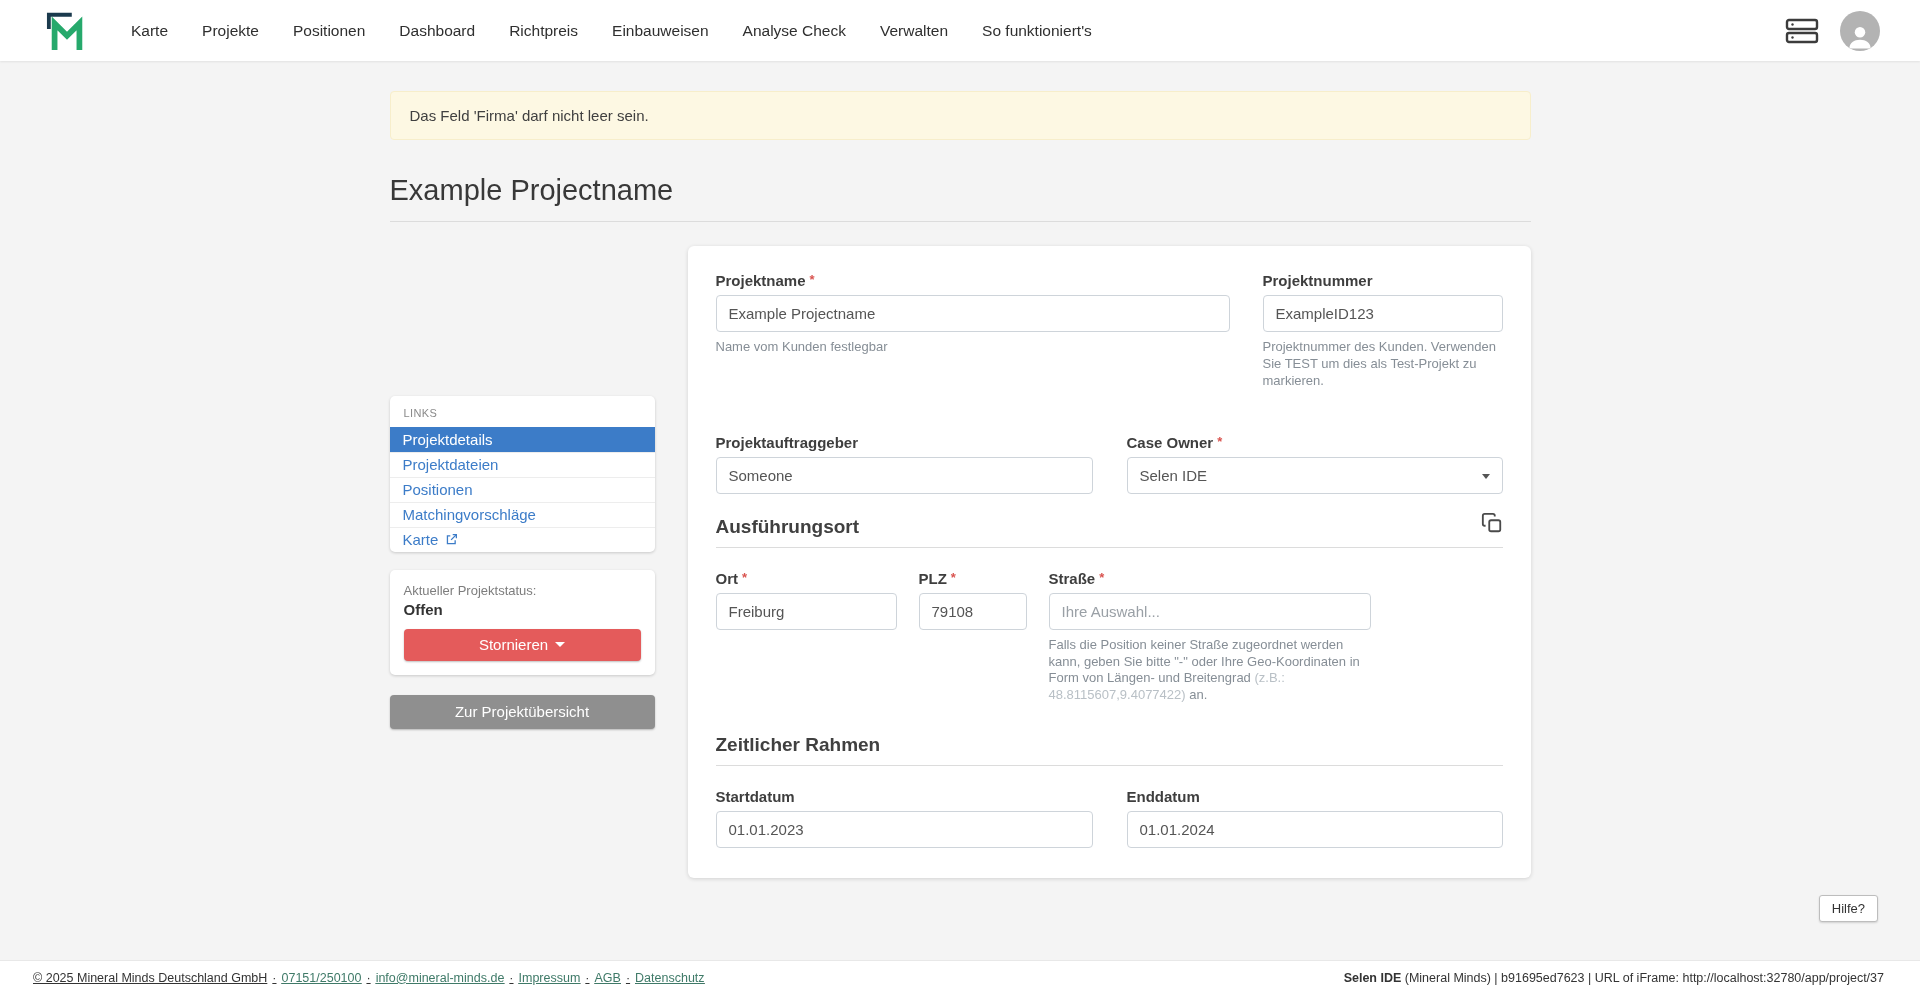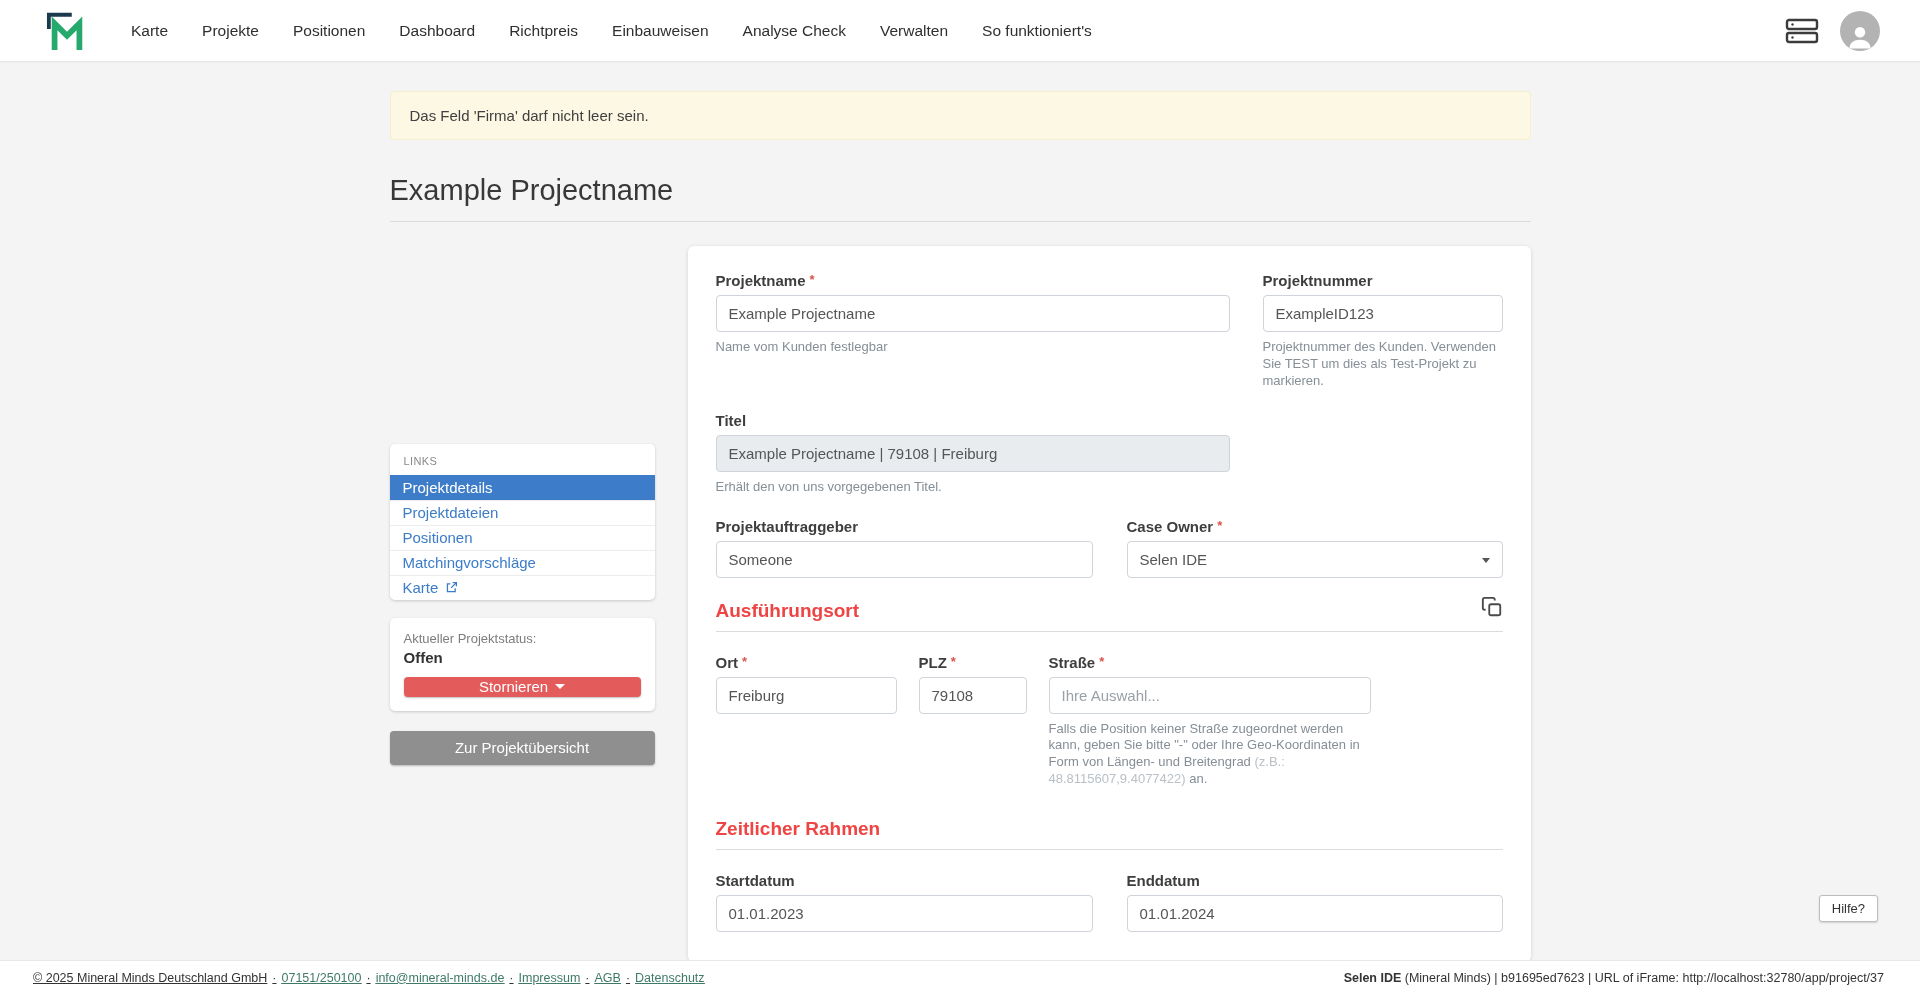--- a/index.html
+++ b/index.html
@@ -63,21 +63,21 @@
     text-decoration: none; cursor: pointer;
   }
   .link-item.active { background: #3c7cc8; color: #ffffff; border-top-color: #3c7cc8; }
 
   .status-card { margin-top: 18px; padding: 13px 14px 14px; }
   .status-label { font-size: 13px; color: #7d7d7d; }
   .status-value { font-size: 15px; font-weight: 700; color: #333; margin: 3px 0 11px; }
 
   .btn { border: none; border-radius: 4px; cursor: pointer; font-family: inherit; }
   .btn-danger {
-    width: 100%; height: 20px; background: #e45b5b; color: #fff; font-size: 15px;
+    width: 100%; height: 32px; background: #e45b5b; color: #fff; font-size: 15px;
     display: flex; align-items: center; justify-content: center; gap: 7px;
     box-shadow: 0 1px 2px rgba(0,0,0,0.25);
   }
   .caret-down {
     width: 0; height: 0; border-left: 5px solid transparent;
     border-right: 5px solid transparent; border-top: 5px solid #fff;
   }
   .btn-overview {
     margin-top: 20px; width: 100%; height: 34px; background: #8f8f8f; color: #fff;
     font-size: 15px; box-shadow: 0 1px 2px rgba(0,0,0,0.25);
@@ -115,21 +115,21 @@
     border-right: 4.5px solid transparent; border-top: 5px solid #555;
   }
 
   .helper { margin-top: 7px; font-size: 13px; line-height: 1.3; color: #868e96; }
   .helper .muted { color: #b9c0c6; }
 
   .section-head {
     position: relative; margin: 6px 0 22px; padding-bottom: 9px;
     border-bottom: 1px solid #dcdcdc;
   }
-  .section-head h2 { font-size: 19px; font-weight: 700; color: #ef4444; }
+  .section-head h2 { font-size: 19px; font-weight: 700; color: #404040; }
   .copy-btn { position: absolute; right: 0; top: -4px; background: none; border: none; cursor: pointer; }
   .section-gap { margin-top: 30px; }
 
   
   .help-btn {
     position: fixed; right: 42px; bottom: 72px; z-index: 60;
     background: #fff; border: 1px solid #bdbdbd; border-radius: 3px;
     padding: 5px 12px; font-size: 13px; color: #333; cursor: pointer;
     box-shadow: 0 1px 2px rgba(0,0,0,0.15); font-family: inherit;
   }
@@ -244,25 +244,20 @@
             <div class="helper">Name vom Kunden festlegbar</div>
           </div>
           <div>
             <label class="f-label">Projektnummer</label>
             <input class="f-input" value="ExampleID123" style="">
             <div class="helper">Projektnummer des Kunden. Verwenden Sie TEST um dies als Test-Projekt zu markieren.</div>
           </div>
         </div>
 
         <div class="form-row row-wide">
-          <div>
-            <label class="f-label">Titel</label>
-            <input class="f-input" disabled="" value="Example Projectname | 79108 | Freiburg" style="">
-            <div class="helper">Erhält den von uns vorgegebenen Titel.</div>
-          </div>
         </div>
 
         <div class="form-row row-half">
           <div>
             <label class="f-label">Projektauftraggeber</label>
             <input class="f-input" value="Someone" style="">
           </div>
           <div>
             <label class="f-label">
               <span>Case Owner</span><span class="req">*</span>

